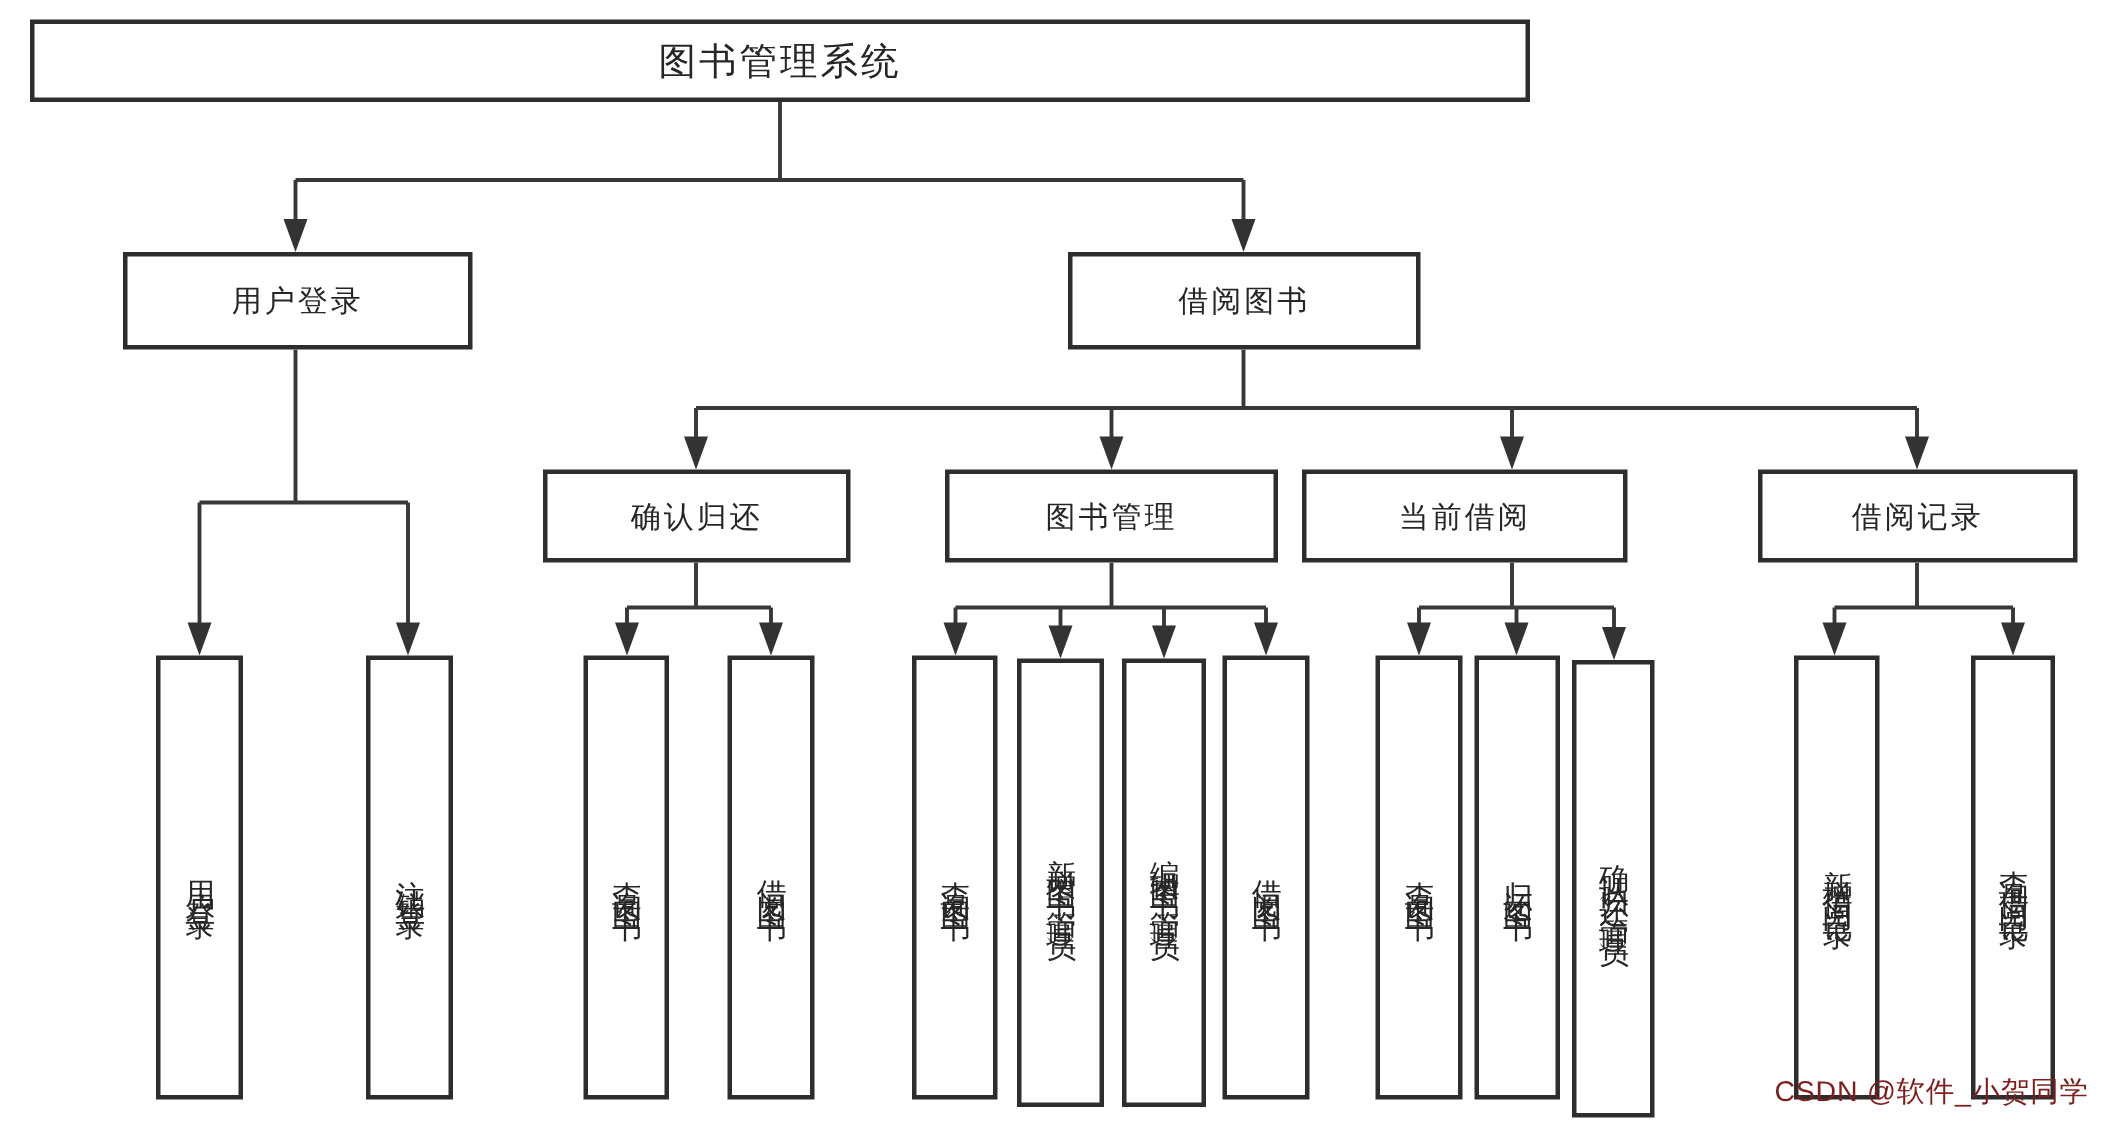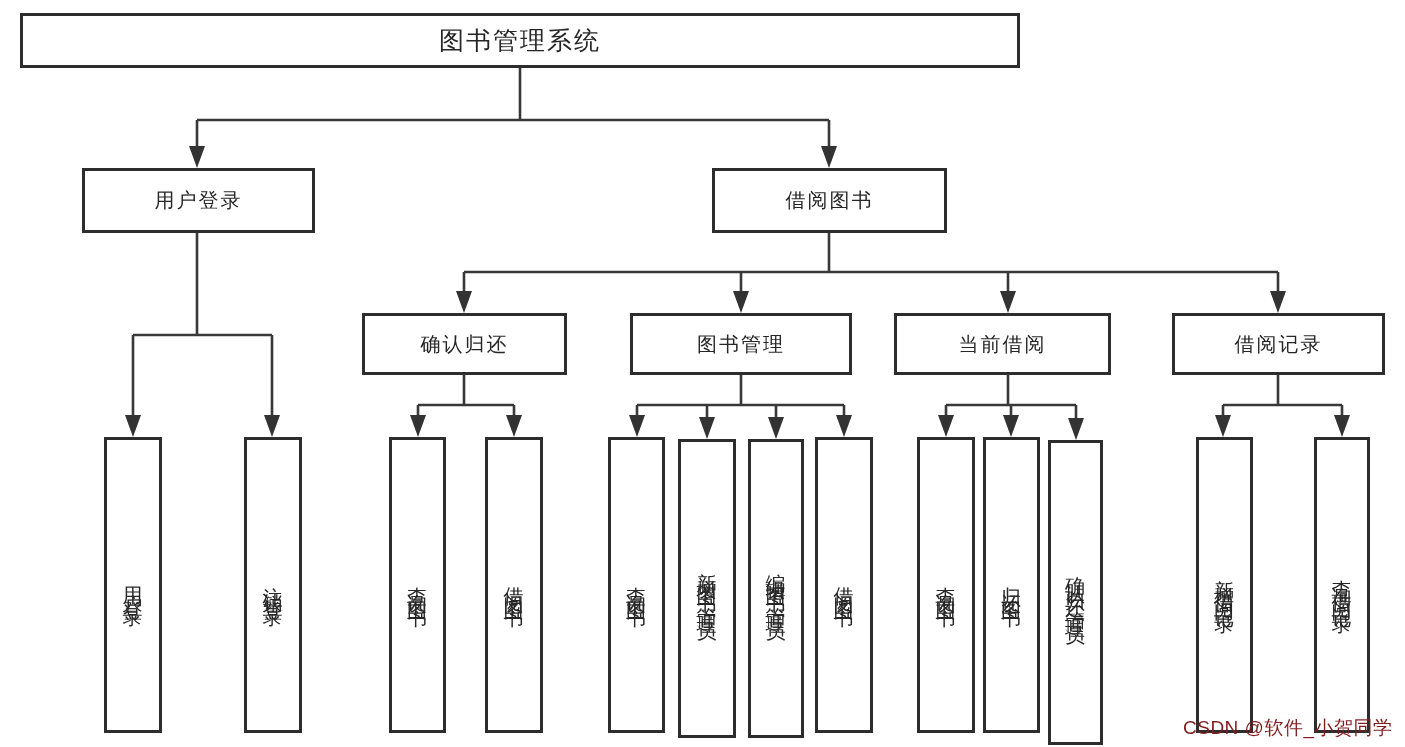--- a/index.html
+++ b/index.html
@@ -147,21 +147,21 @@
   <div class="node" style="left:712px; top:168px; width:235px; height:65px;">
     <span class="lbl">借阅图书</span>
   </div>
 
   <div class="node" style="left:362px; top:313px; width:205px; height:62px;">
     <span class="lbl">确认归还</span>
   </div>
   <div class="node" style="left:630px; top:313px; width:222px; height:62px;">
     <span class="lbl">图书管理</span>
   </div>
-  <div class="node" style="left:894px; top:313px; width:217px; height:62px;">
+  <div class="node" style="left:868px; top:313px; width:217px; height:62px;">
     <span class="lbl">当前借阅</span>
   </div>
   <div class="node" style="left:1172px; top:313px; width:213px; height:62px;text-align:center;">
     <span class="lbl">借阅记录</span>
   </div>
 
   <div class="node leaf" style="left:104px; top:437px; width:58px; height:296px;">
     <span class="lbl">用户登录</span>
   </div>
   <div class="node leaf" style="left:244px; top:437px; width:58px; height:296px;">

